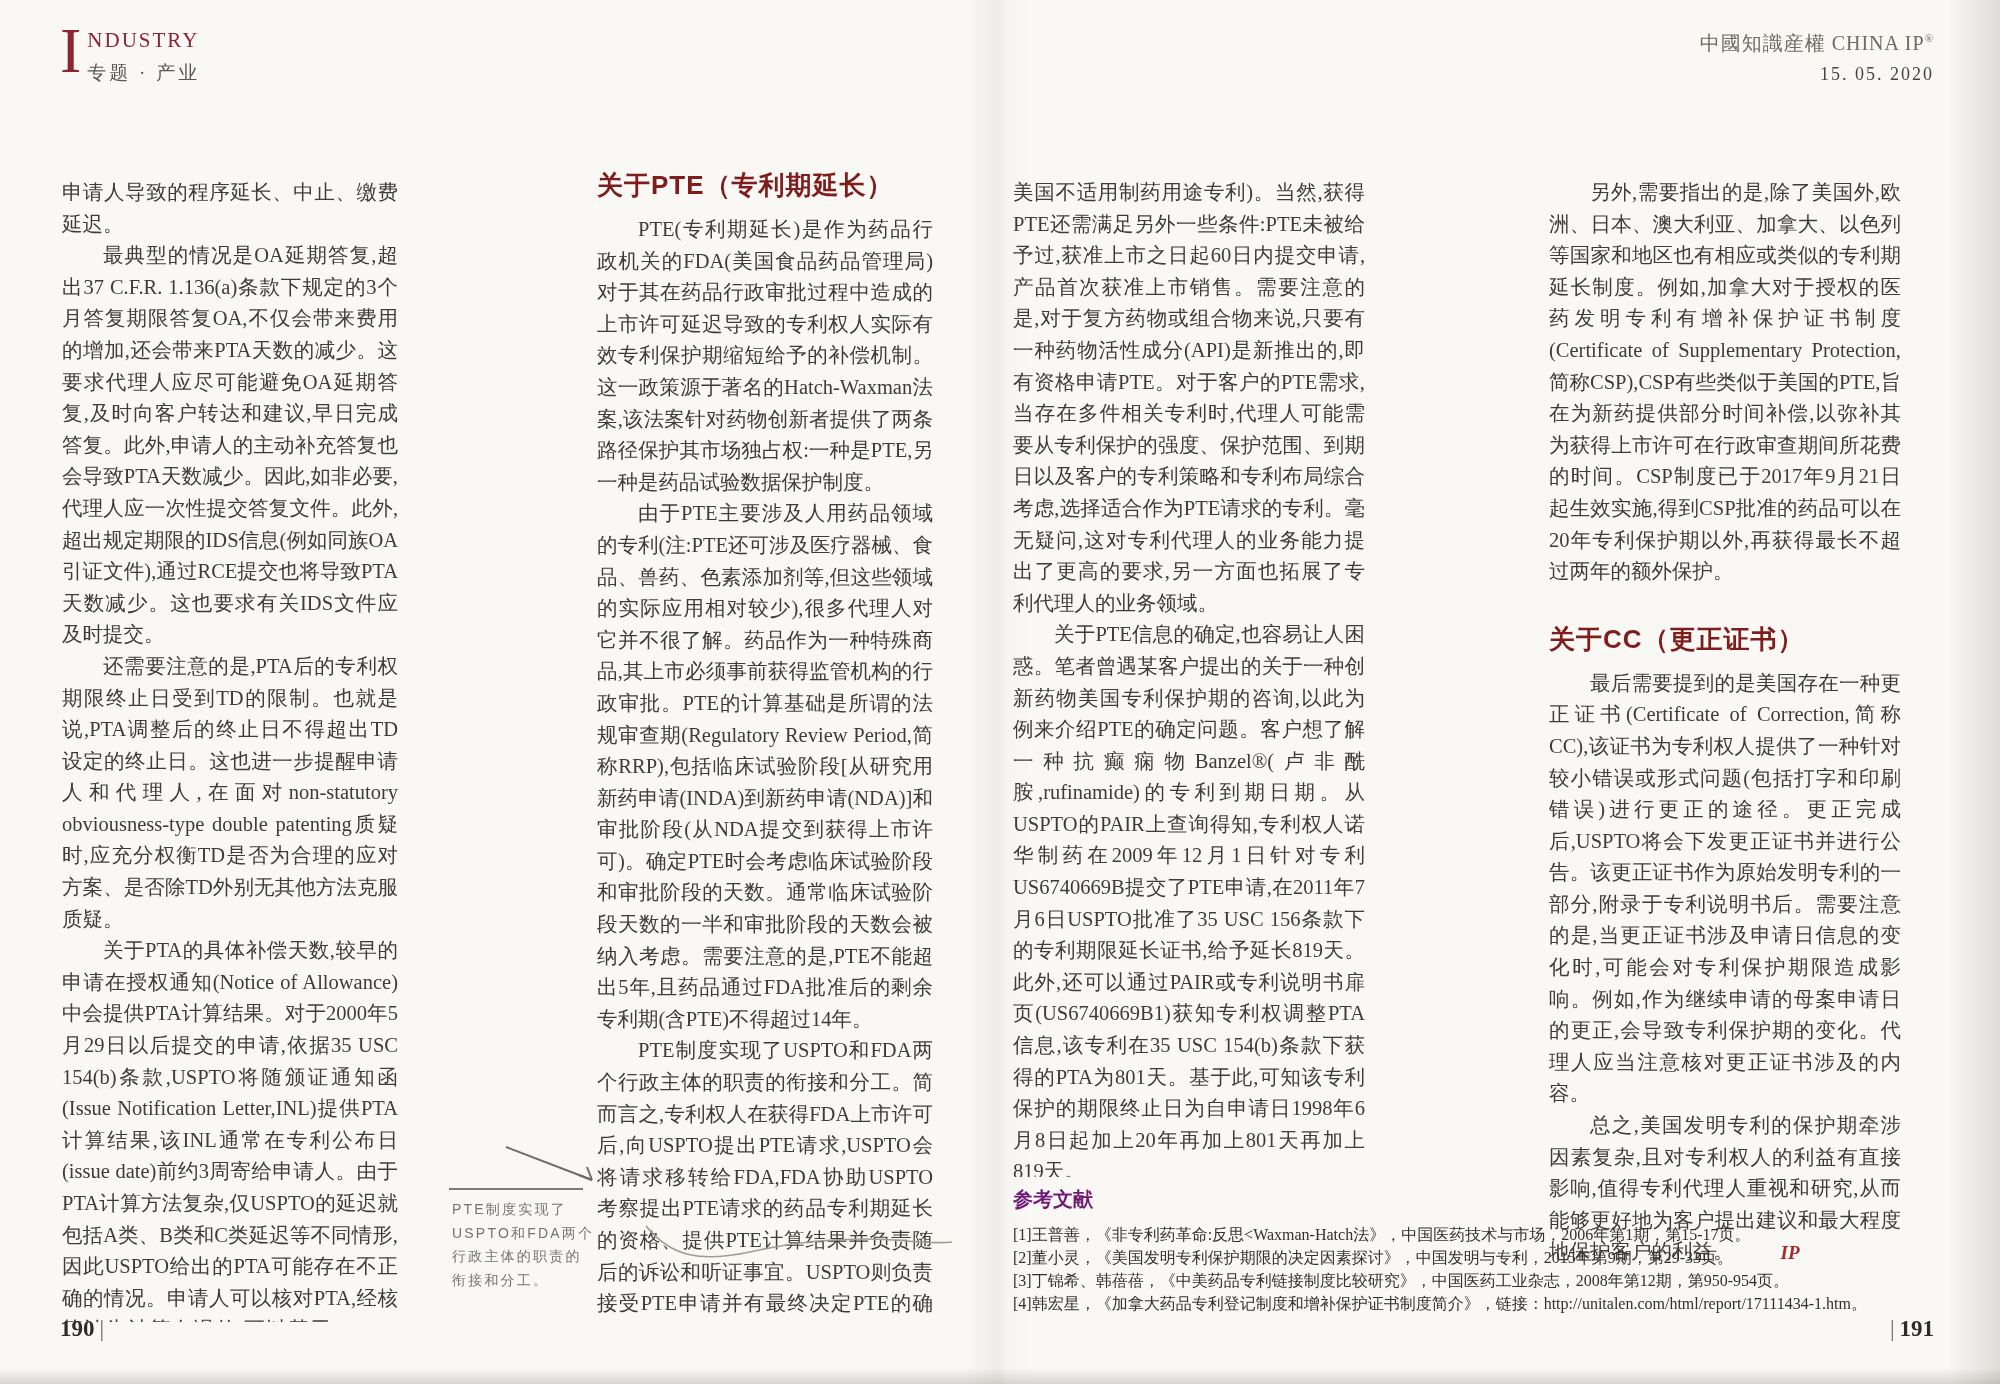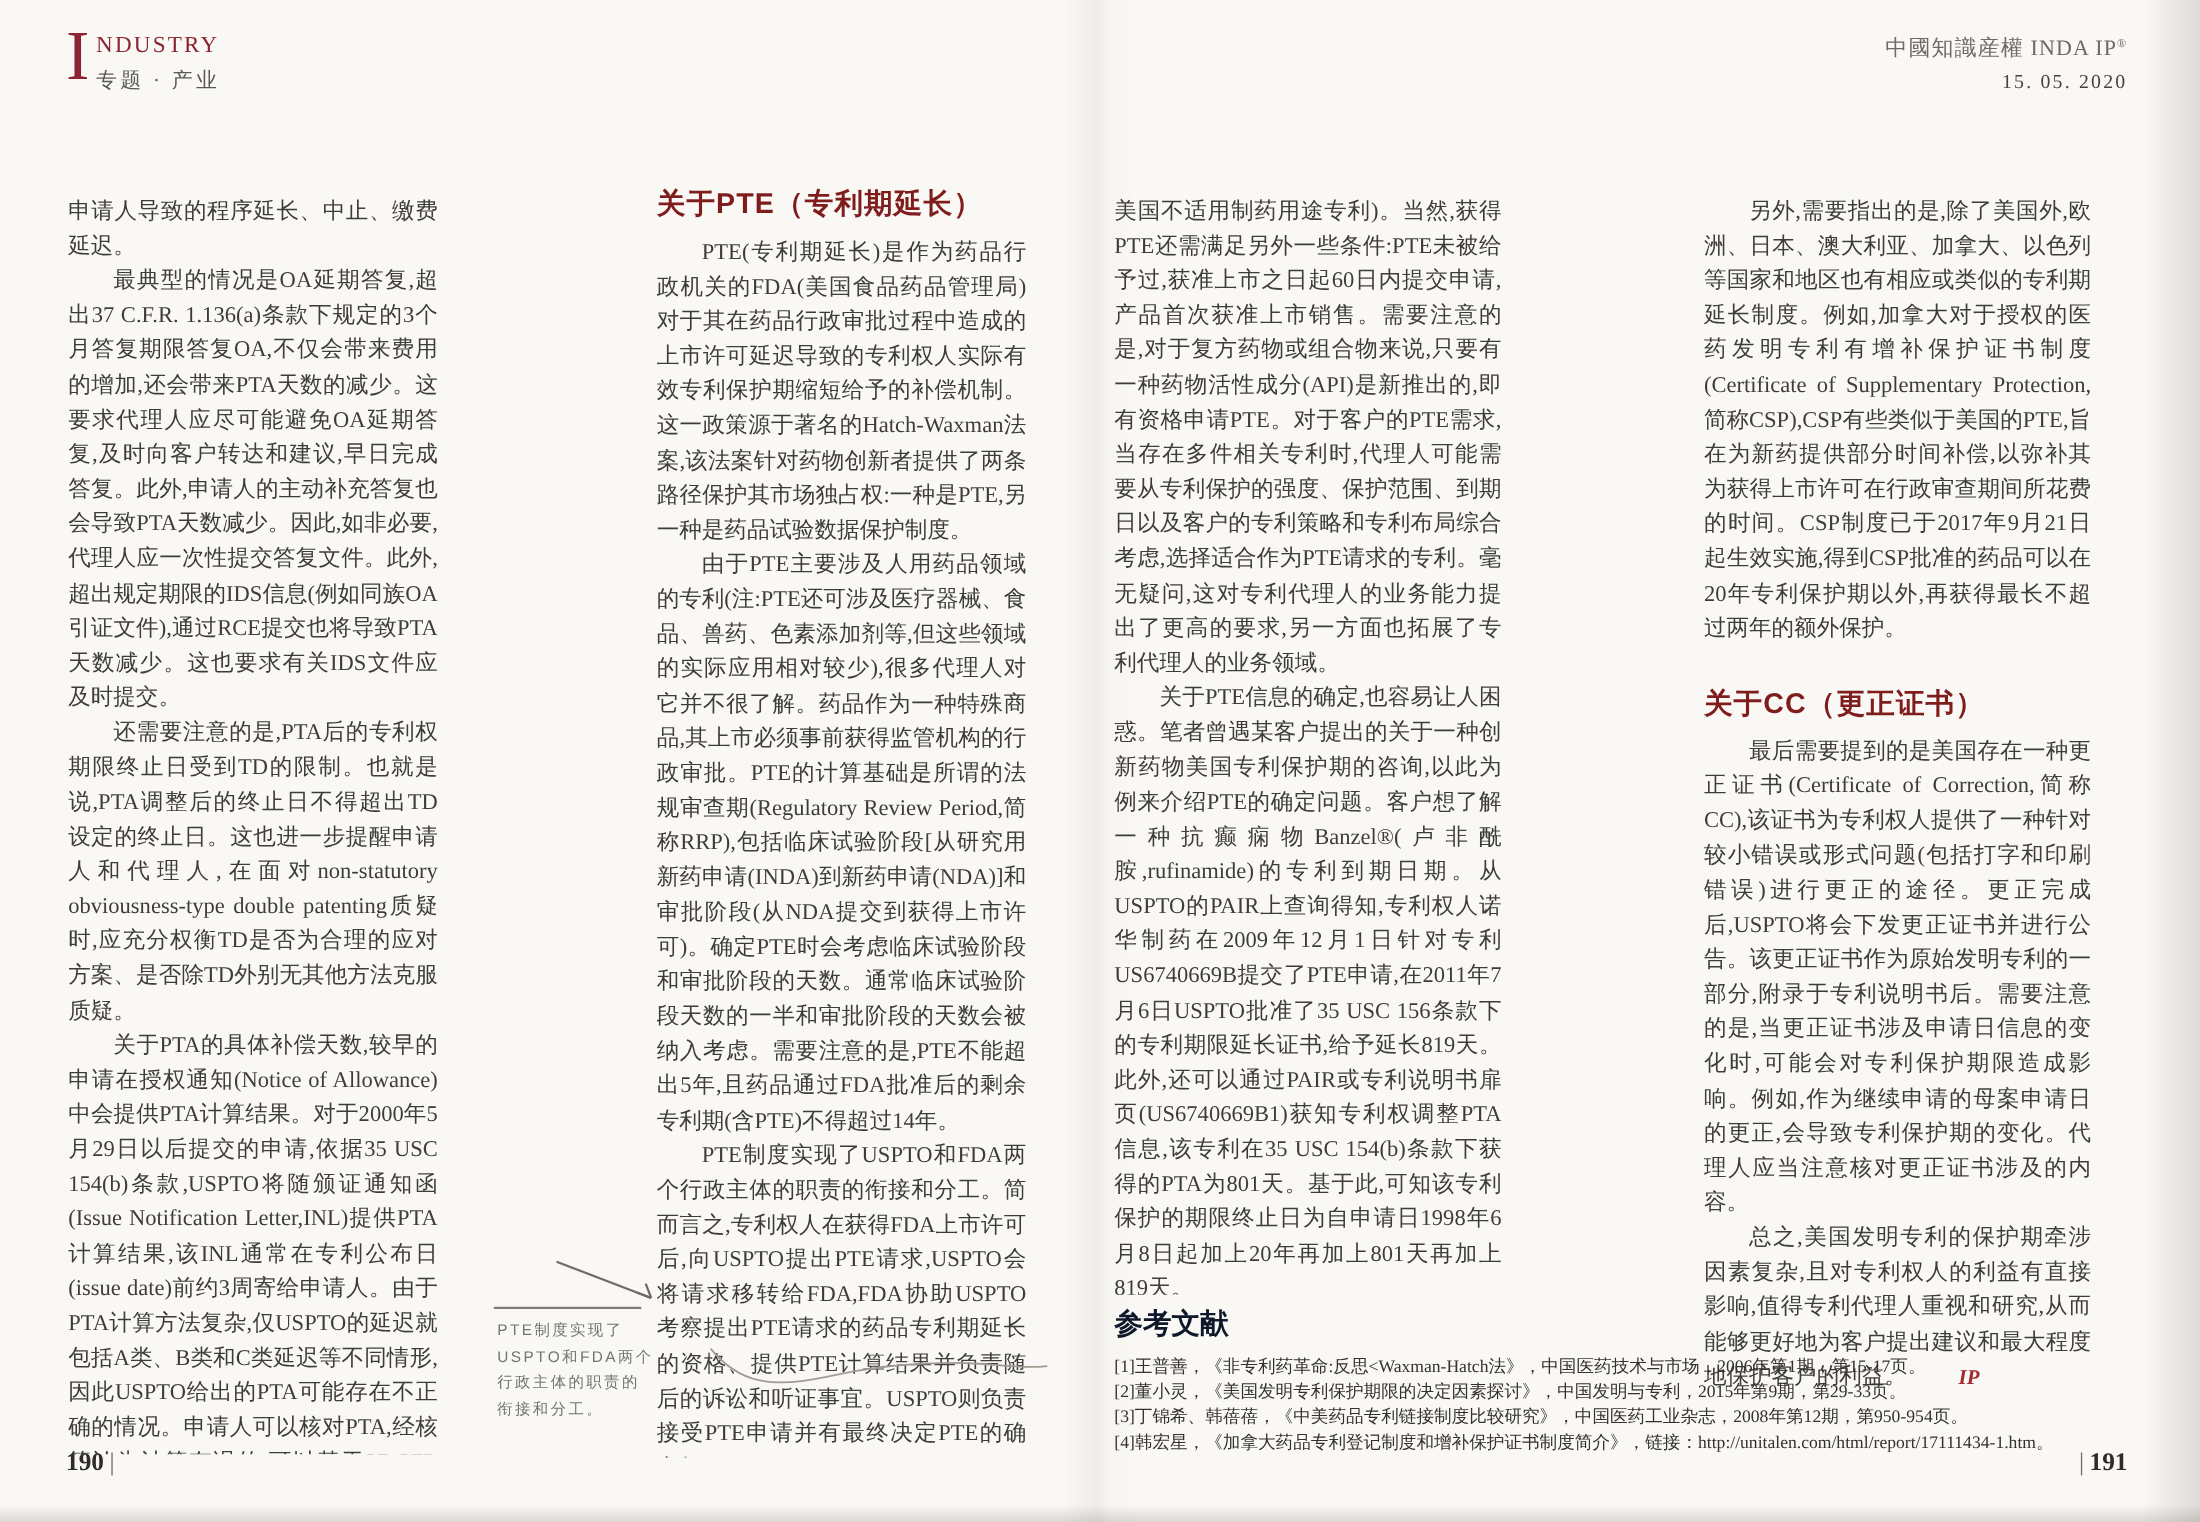--- a/index.html
+++ b/index.html
@@ -36,21 +36,21 @@
   .section-heading.mid{margin-top:36px;}
   .end-mark{display:inline-block;margin-left:6px;font-family:"Liberation Serif",serif;
     font-weight:bold;font-style:italic;font-size:19px;color:#a5292f;transform:translateY(1px);}
   
   .pull-rule{position:absolute;left:449px;top:1188px;width:134px;border-top:2px solid #7d7a76;}
   .pull-quote{position:absolute;left:452px;top:1198px;width:160px;
     font-family:"Liberation Sans",sans-serif;font-weight:normal;font-size:14px;
     line-height:23.5px;letter-spacing:2.2px;color:#737373;}
   
   .references{position:absolute;left:1013px;top:1186px;width:900px;}
-  .references h3{font-family:"Liberation Sans",sans-serif;font-size:26px;color:#0f172a;margin:0 0 10px 0;}
+  .references h3{font-family:"Liberation Sans",sans-serif;font-size:20px;color:#701a75;margin:0 0 10px 0;}
   .ref-item{font-size:16px;line-height:23px;color:#33312e;white-space:nowrap;}
   
   .page-num{position:absolute;font-size:23px;font-weight:bold;color:#2e2c2a;}
   .page-num .bar{font-weight:normal;color:#6a6764;margin:0 5px;}
   .page-num.left{left:60px;top:1316px;}
   .page-num.right{left:1885px;top:1316px;}
   
   .overlay{position:absolute;left:0;top:0;width:2000px;height:1384px;pointer-events:none;}
 </style>
 </head>
@@ -63,21 +63,21 @@
   <div class="bottom-edge-shadow"></div>
 
   <div class="masthead-left">
     <span class="brand-initial">I</span>
     <span class="txt">
       <span class="brand-word">NDUSTRY</span>
       <div class="brand-subtitle">专题 · 产业</div>
     </span>
   </div>
   <div class="masthead-right">
-    <div class="journal-name"><span>中國知識産權 INDA IP</span><sup>®</sup></div>
+    <div class="journal-name"><span>中國知識産權 CHINA IP</span><sup>®</sup></div>
     <div class="issue-date">15. 05. 2020</div>
   </div>
 
   <div class="col col-1">
     <p class="para cont">申请人导致的程序延长、中止、缴费延迟。</p>
     <p class="para">最典型的情况是OA延期答复,超出37 C.F.R. 1.136(a)条款下规定的3个月答复期限答复OA,不仅会带来费用的增加,还会带来PTA天数的减少。这要求代理人应尽可能避免OA延期答复,及时向客户转达和建议,早日完成答复。此外,申请人的主动补充答复也会导致PTA天数减少。因此,如非必要,代理人应一次性提交答复文件。此外,超出规定期限的IDS信息(例如同族OA引证文件),通过RCE提交也将导致PTA天数减少。这也要求有关IDS文件应及时提交。</p>
     <p class="para">还需要注意的是,PTA后的专利权期限终止日受到TD的限制。也就是说,PTA调整后的终止日不得超出TD设定的终止日。这也进一步提醒申请人和代理人,在面对non-statutory obviousness-type double patenting质疑时,应充分权衡TD是否为合理的应对方案、是否除TD外别无其他方法克服质疑。</p>
     <p class="para">关于PTA的具体补偿天数,较早的申请在授权通知(Notice of Allowance)中会提供PTA计算结果。对于2000年5月29日以后提交的申请,依据35 USC 154(b)条款,USPTO将随颁证通知函(Issue Notification Letter,INL)提供PTA计算结果,该INL通常在专利公布日(issue date)前约3周寄给申请人。由于PTA计算方法复杂,仅USPTO的延迟就包括A类、B类和C类延迟等不同情形,因此USPTO给出的PTA可能存在不正确的情况。申请人可以核对PTA,经核算认为计算有误的,可以基于37 CFR 1.705条款提出异议,要求重新计算。以笔者申请的一个美国专利为例,USPTO给出了A类延迟211天。本案中,审查员在答复申请日的非书面沟通时,明确表示取消2017年6月7日发出的FOA,并在2017年8月4日重新发出了新的FOA。2017年8月4日发出的FOA最终属于154(b)(1)(A)(ii)规定下的13天延迟(在申请人最初答复后的4个月以后)。因此,第一个关于2017年6月7日发出的缺陷FOA不应该计入A类延迟的起算日,因为审查员明确指出第一次FOA由于“几处错误”被“vacated”。此时申请人有可能挑战该PTA,从而获得相应的延长。遇到此类情形,代理人应当给予客户以相应提示。</p>
   </div>
 

